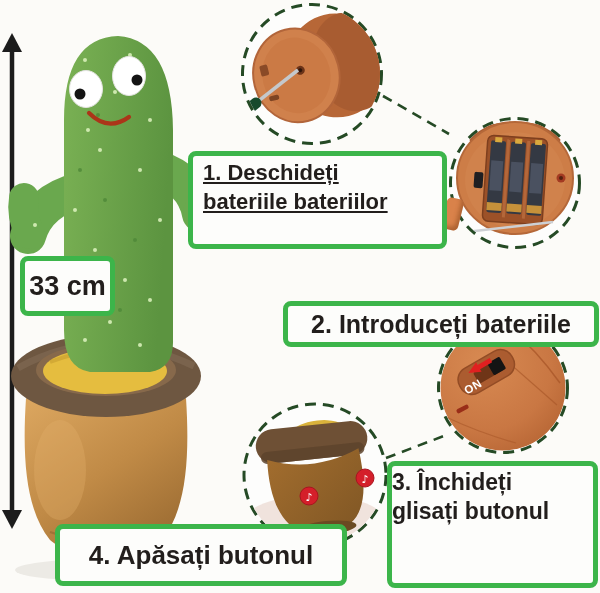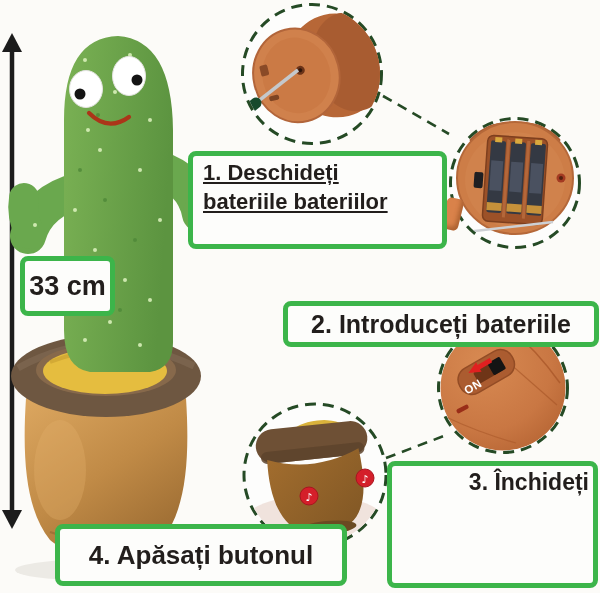--- a/index.html
+++ b/index.html
@@ -18,21 +18,21 @@
   }
   .step-line{white-space:nowrap;}
   #box-33{left:20px;top:256px;width:95px;height:60px;
     display:flex;align-items:center;justify-content:center;
     font-size:27px;}
   #box-step1{left:188px;top:151px;width:259px;height:98px;
     padding:2px 6px 0 10px;font-size:22px;line-height:29px;text-decoration:underline;}
   #box-step2{left:283px;top:258px;width:316px;height:46px;
     display:flex;align-items:center;justify-content:center;font-size:25px;margin-top:43px;}
   #box-step3{left:387px;top:461px;width:211px;height:127px;
-    padding:2px 4px 0 0;font-size:23px;line-height:29px;text-align:right;}
+    padding:2px 4px 0 0;font-size:23px;line-height:29px;}
   #box-step4{left:55px;top:524px;width:292px;height:62px;
     padding:0;font-size:26px;line-height:27px;
     display:flex;flex-direction:column;align-items:center;justify-content:center;}
   #cover-piece{
     left:444px;top:198px;width:17px;height:32px;background:#d9824a;
     border-radius:5px;transform:rotate(14deg);
     box-shadow:inset -3px -3px 4px rgba(120,60,20,.45);
   }
 </style>
 </head>
@@ -271,19 +271,20 @@
     <div class="step-line">1. Deschideți</div>
     <div class="step-line">bateriile bateriilor</div>
   </div>
 
   <div class="step-box" id="box-step2">
     <div class="step-line">2. Introduceți bateriile</div>
   </div>
 
   <div class="step-box" id="box-step3">
     <div class="step-line">3. Închideți</div>
+    <div class="step-line">glisați butonul</div>
   </div>
 
   <div class="step-box" id="box-step4">
     <div class="step-line">4. Apăsați butonul</div>
   </div>
 
 </div>
 
 </body></html>

